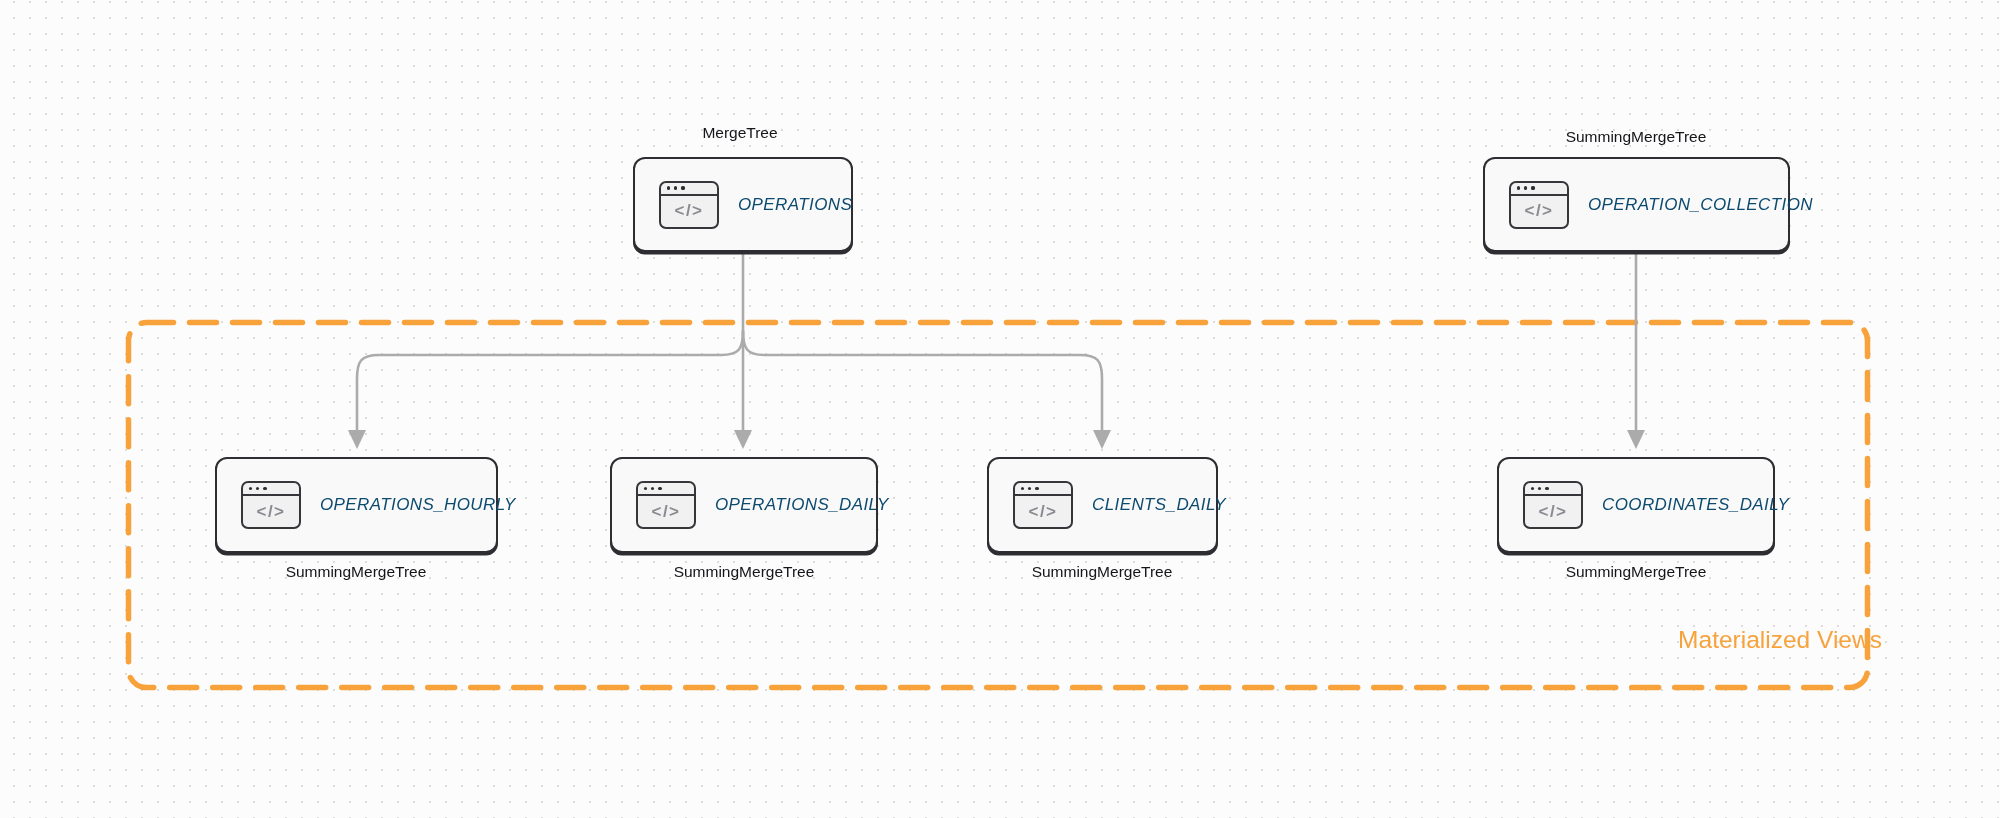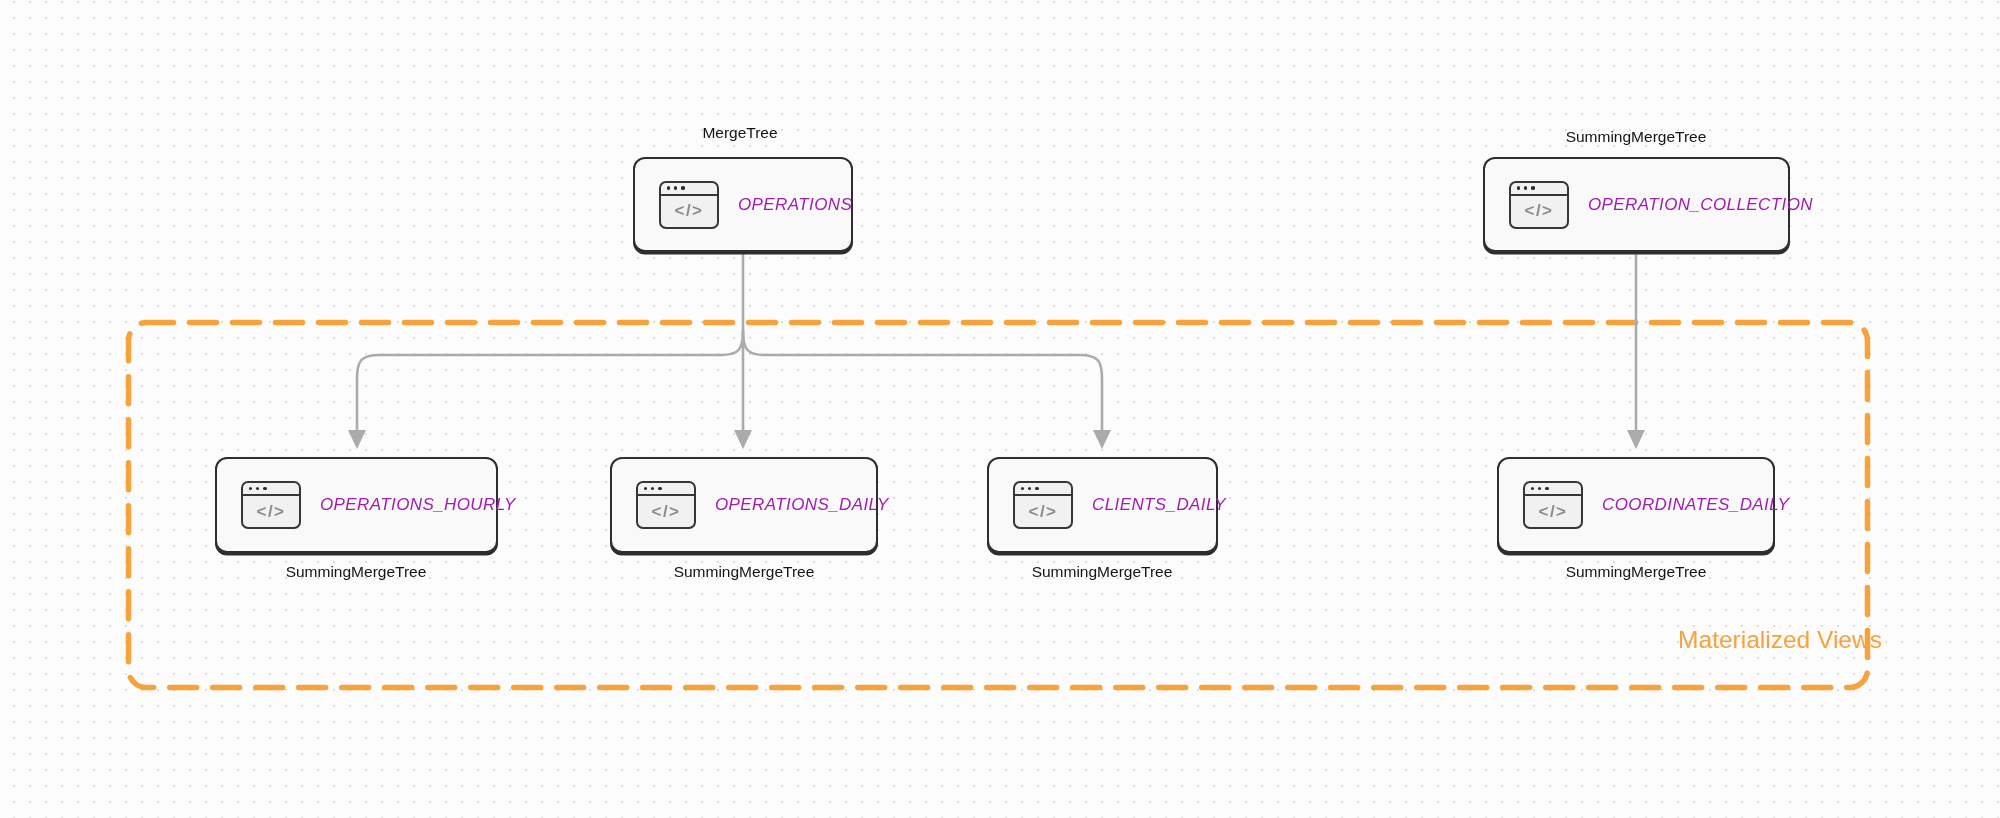--- a/index.html
+++ b/index.html
@@ -36,21 +36,21 @@
     height:13px; border-bottom:2.5px solid #35353A;
     display:flex; align-items:center; gap:4px; padding-left:6px;
   }
   .win-dot { width:3.2px; height:3.2px; border-radius:50%; background:#2E2E32; display:inline-block; }
   .win-body {
     flex:1; display:flex; align-items:center; justify-content:center;
     color:#8A8A91; font-weight:700; font-size:17px; letter-spacing:1.5px;
   }
   .node-title {
     font-style:italic; font-size:17px; font-weight:500;
-    color:#a21caf; letter-spacing:0.4px; white-space:nowrap;
+    color:#0c4a6e; letter-spacing:0.4px; white-space:nowrap;
   }
 
   .engine-label {
     position:absolute; transform:translateX(-50%);
     font-size:15.5px; color:#141419; white-space:nowrap; line-height:18px;
   }
 
   .group-label {
     position:absolute; transform:translateX(-50%);
     font-size:24.5px; font-weight:500; color:#F7A23B; white-space:nowrap;margin-left:44px;

